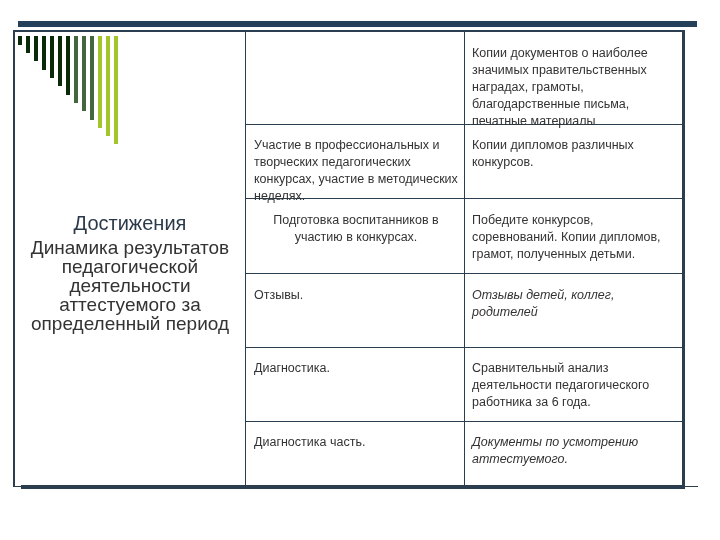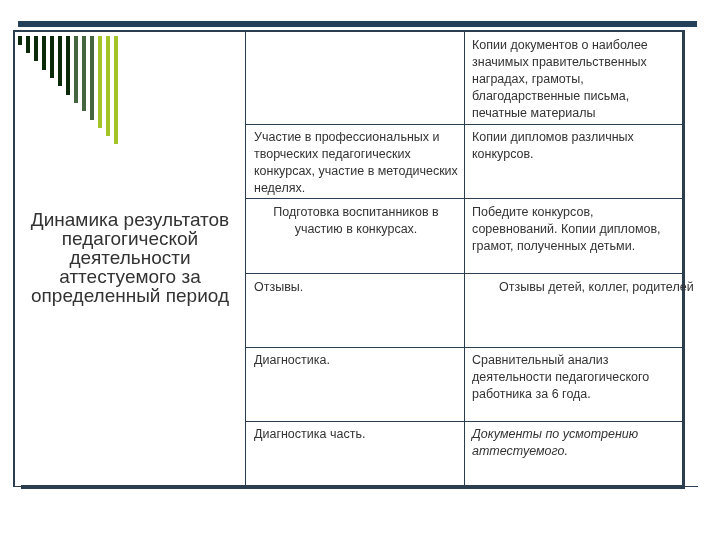--- a/index.html
+++ b/index.html
@@ -26,20 +26,21 @@
     .bars { position: absolute; left: 18px; top: 36px; width: 110px; height: 110px; }
     .bar { position: absolute; top: 0; width: 4px; }
     .left-col {
       position: absolute; left: 15px; top: 210px; width: 230px; text-align: center; color: #2b3a4a;
     }
     .left-col .title { font-size: 20px; line-height: 26px; margin-bottom: 2px; }
     .left-col .subtitle { font-size: 19px; line-height: 19px; color: #333; }
     .cell {
       position: absolute; font-size: 12.5px; line-height: 17px; color: #333333; padding: 0;
       box-sizing: border-box;
+      margin-top: 8px;
     }
   </style>
 </head>
 <body>
 
 <div class="top-banner"></div>
 
 <div class="table"></div>
 
 <div class="bars">
@@ -64,28 +65,29 @@
 <div class="hline" style="left:245px;top:124px;width:439px;"></div>
 <div class="hline" style="left:245px;top:198px;width:439px;"></div>
 <div class="hline" style="left:245px;top:273px;width:439px;"></div>
 <div class="hline" style="left:245px;top:347px;width:439px;"></div>
 <div class="hline" style="left:245px;top:421px;width:439px;"></div>
 
 <div class="bottom-thin"></div>
 <div class="bottom-thick"></div>
 
 <div class="left-col">
+  <div class="title">Достижения</div>
   <div class="subtitle">Динамика результатов педагогической деятельности аттестуемого за определенный период</div>
 </div>
 
 <div class="cell" style="left:254px;top:38px;width:204px;"></div>
 <div class="cell" style="left:254px;top:129px;width:204px;">Участие в профессиональных и творческих педагогических конкурсах, участие в методических неделях.</div>
 <div class="cell" style="left:254px;top:204px;width:204px;text-align:center;">Подготовка воспитанников в участию в конкурсах.</div>
 <div class="cell" style="left:254px;top:279px;width:204px;">Отзывы.</div>
 <div class="cell" style="left:254px;top:352px;width:204px;">Диагностика.</div>
 <div class="cell" style="left:254px;top:426px;width:204px;">Диагностика часть.</div>
 
 <div class="cell" style="left:472px;top:37px;width:208px;">Копии документов о наиболее значимых правительственных наградах, грамоты, благодарственные письма, печатные материалы</div>
 <div class="cell" style="left:472px;top:129px;width:208px;">Копии дипломов различных конкурсов.</div>
 <div class="cell" style="left:472px;top:204px;width:208px;">Победите конкурсов, соревнований. Копии дипломов, грамот, полученных детьми.</div>
-<div class="cell" style="left:499px;top:279px;width:208px;">Отзывы детей, коллег, родителей</div>
+<div class="cell" style="left:472px;top:279px;width:208px;font-style:italic;">Отзывы детей, коллег, родителей</div>
 <div class="cell" style="left:472px;top:352px;width:208px;">Сравнительный анализ деятельности педагогического работника за 6 года.</div>
 <div class="cell" style="left:472px;top:426px;width:208px;font-style:italic;">Документы по усмотрению аттестуемого.</div>
 
 </body></html>

